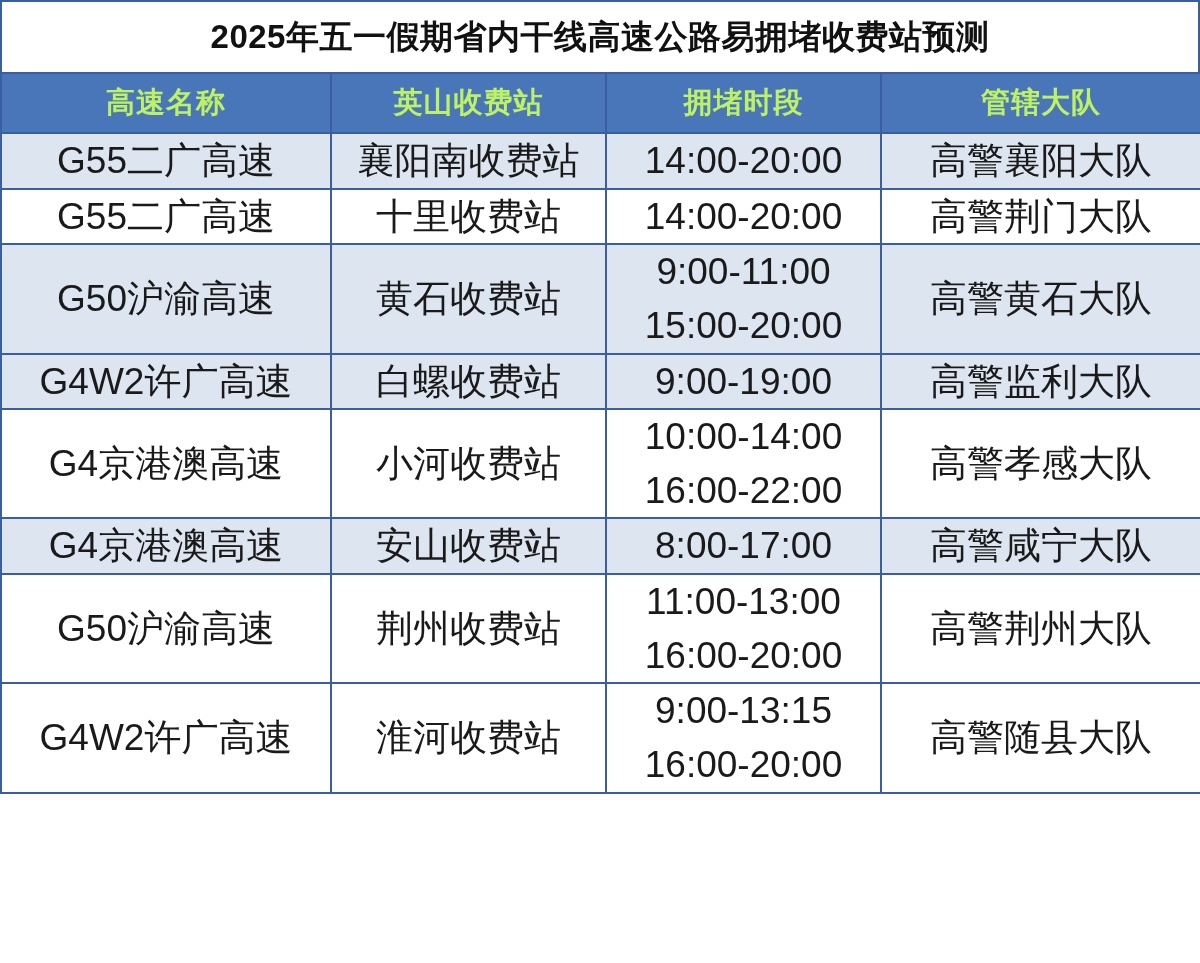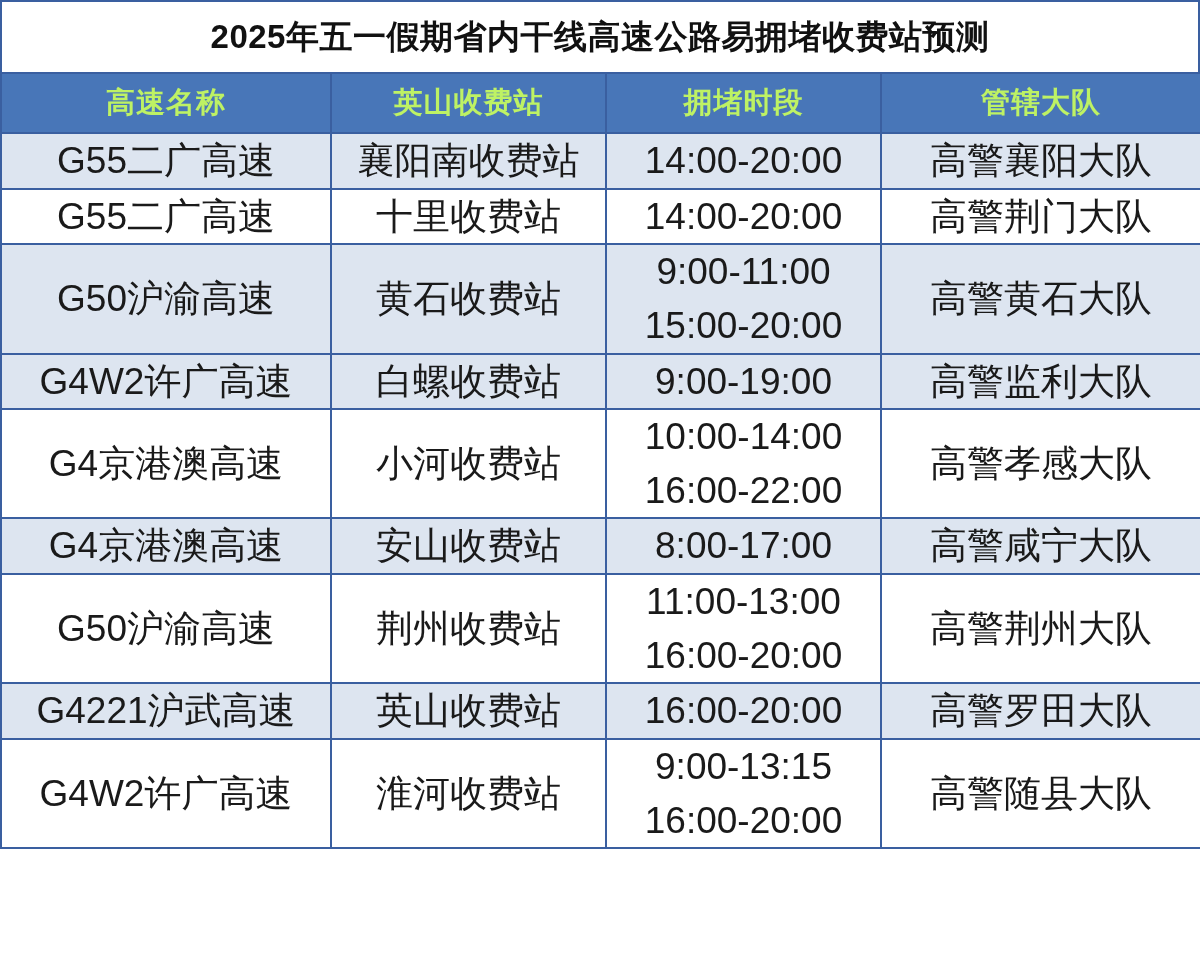--- a/index.html
+++ b/index.html
@@ -159,28 +159,20 @@
         </tr>
         <tr class="plain">
           <td>G50沪渝高速</td>
           <td>荆州收费站</td>
           <td class="time">
             <span class="line">11:00-13:00</span>
             <span class="line">16:00-20:00</span>
           </td>
           <td>高警荆州大队</td>
         </tr>
-        <tr class="shade">
-          <td>G4221沪武高速</td>
-          <td>英山收费站</td>
-          <td class="time">
-            <span class="line">16:00-20:00</span>
-          </td>
-          <td>高警罗田大队</td>
-        </tr>
         <tr class="plain">
           <td>G4W2许广高速</td>
           <td>淮河收费站</td>
           <td class="time">
             <span class="line">9:00-13:15</span>
             <span class="line">16:00-20:00</span>
           </td>
           <td>高警随县大队</td>
         </tr>
       </tbody>

